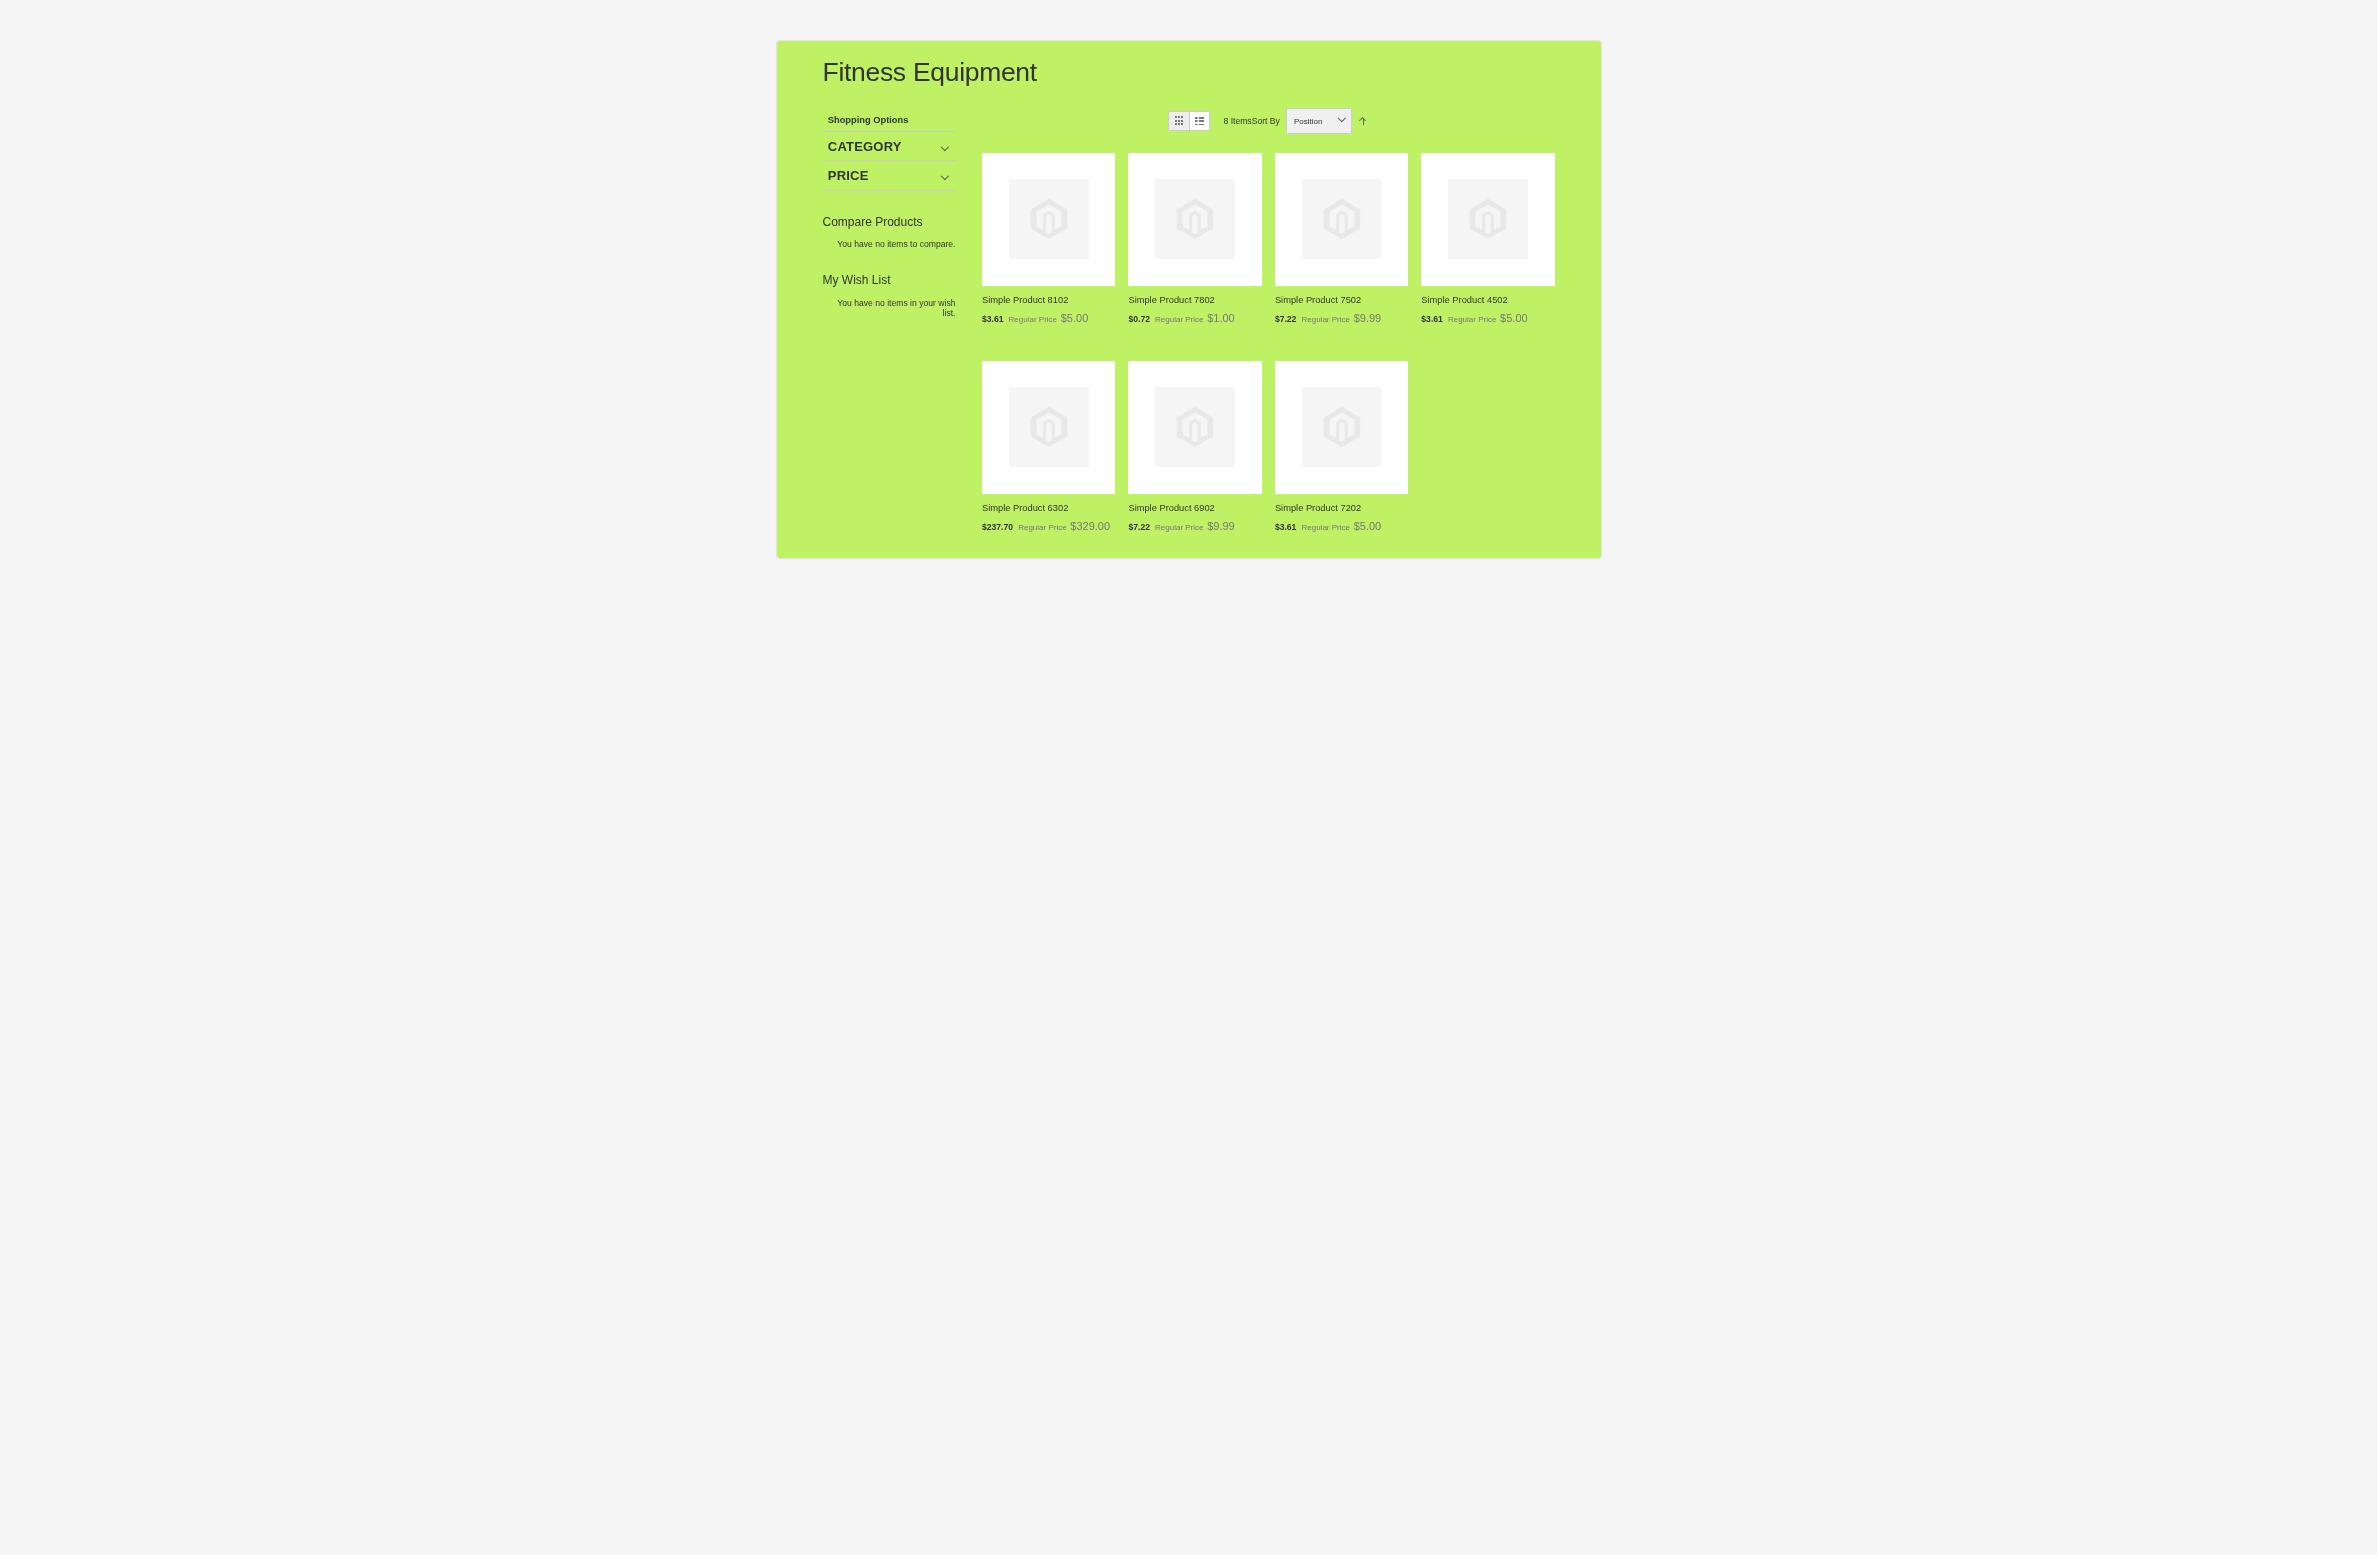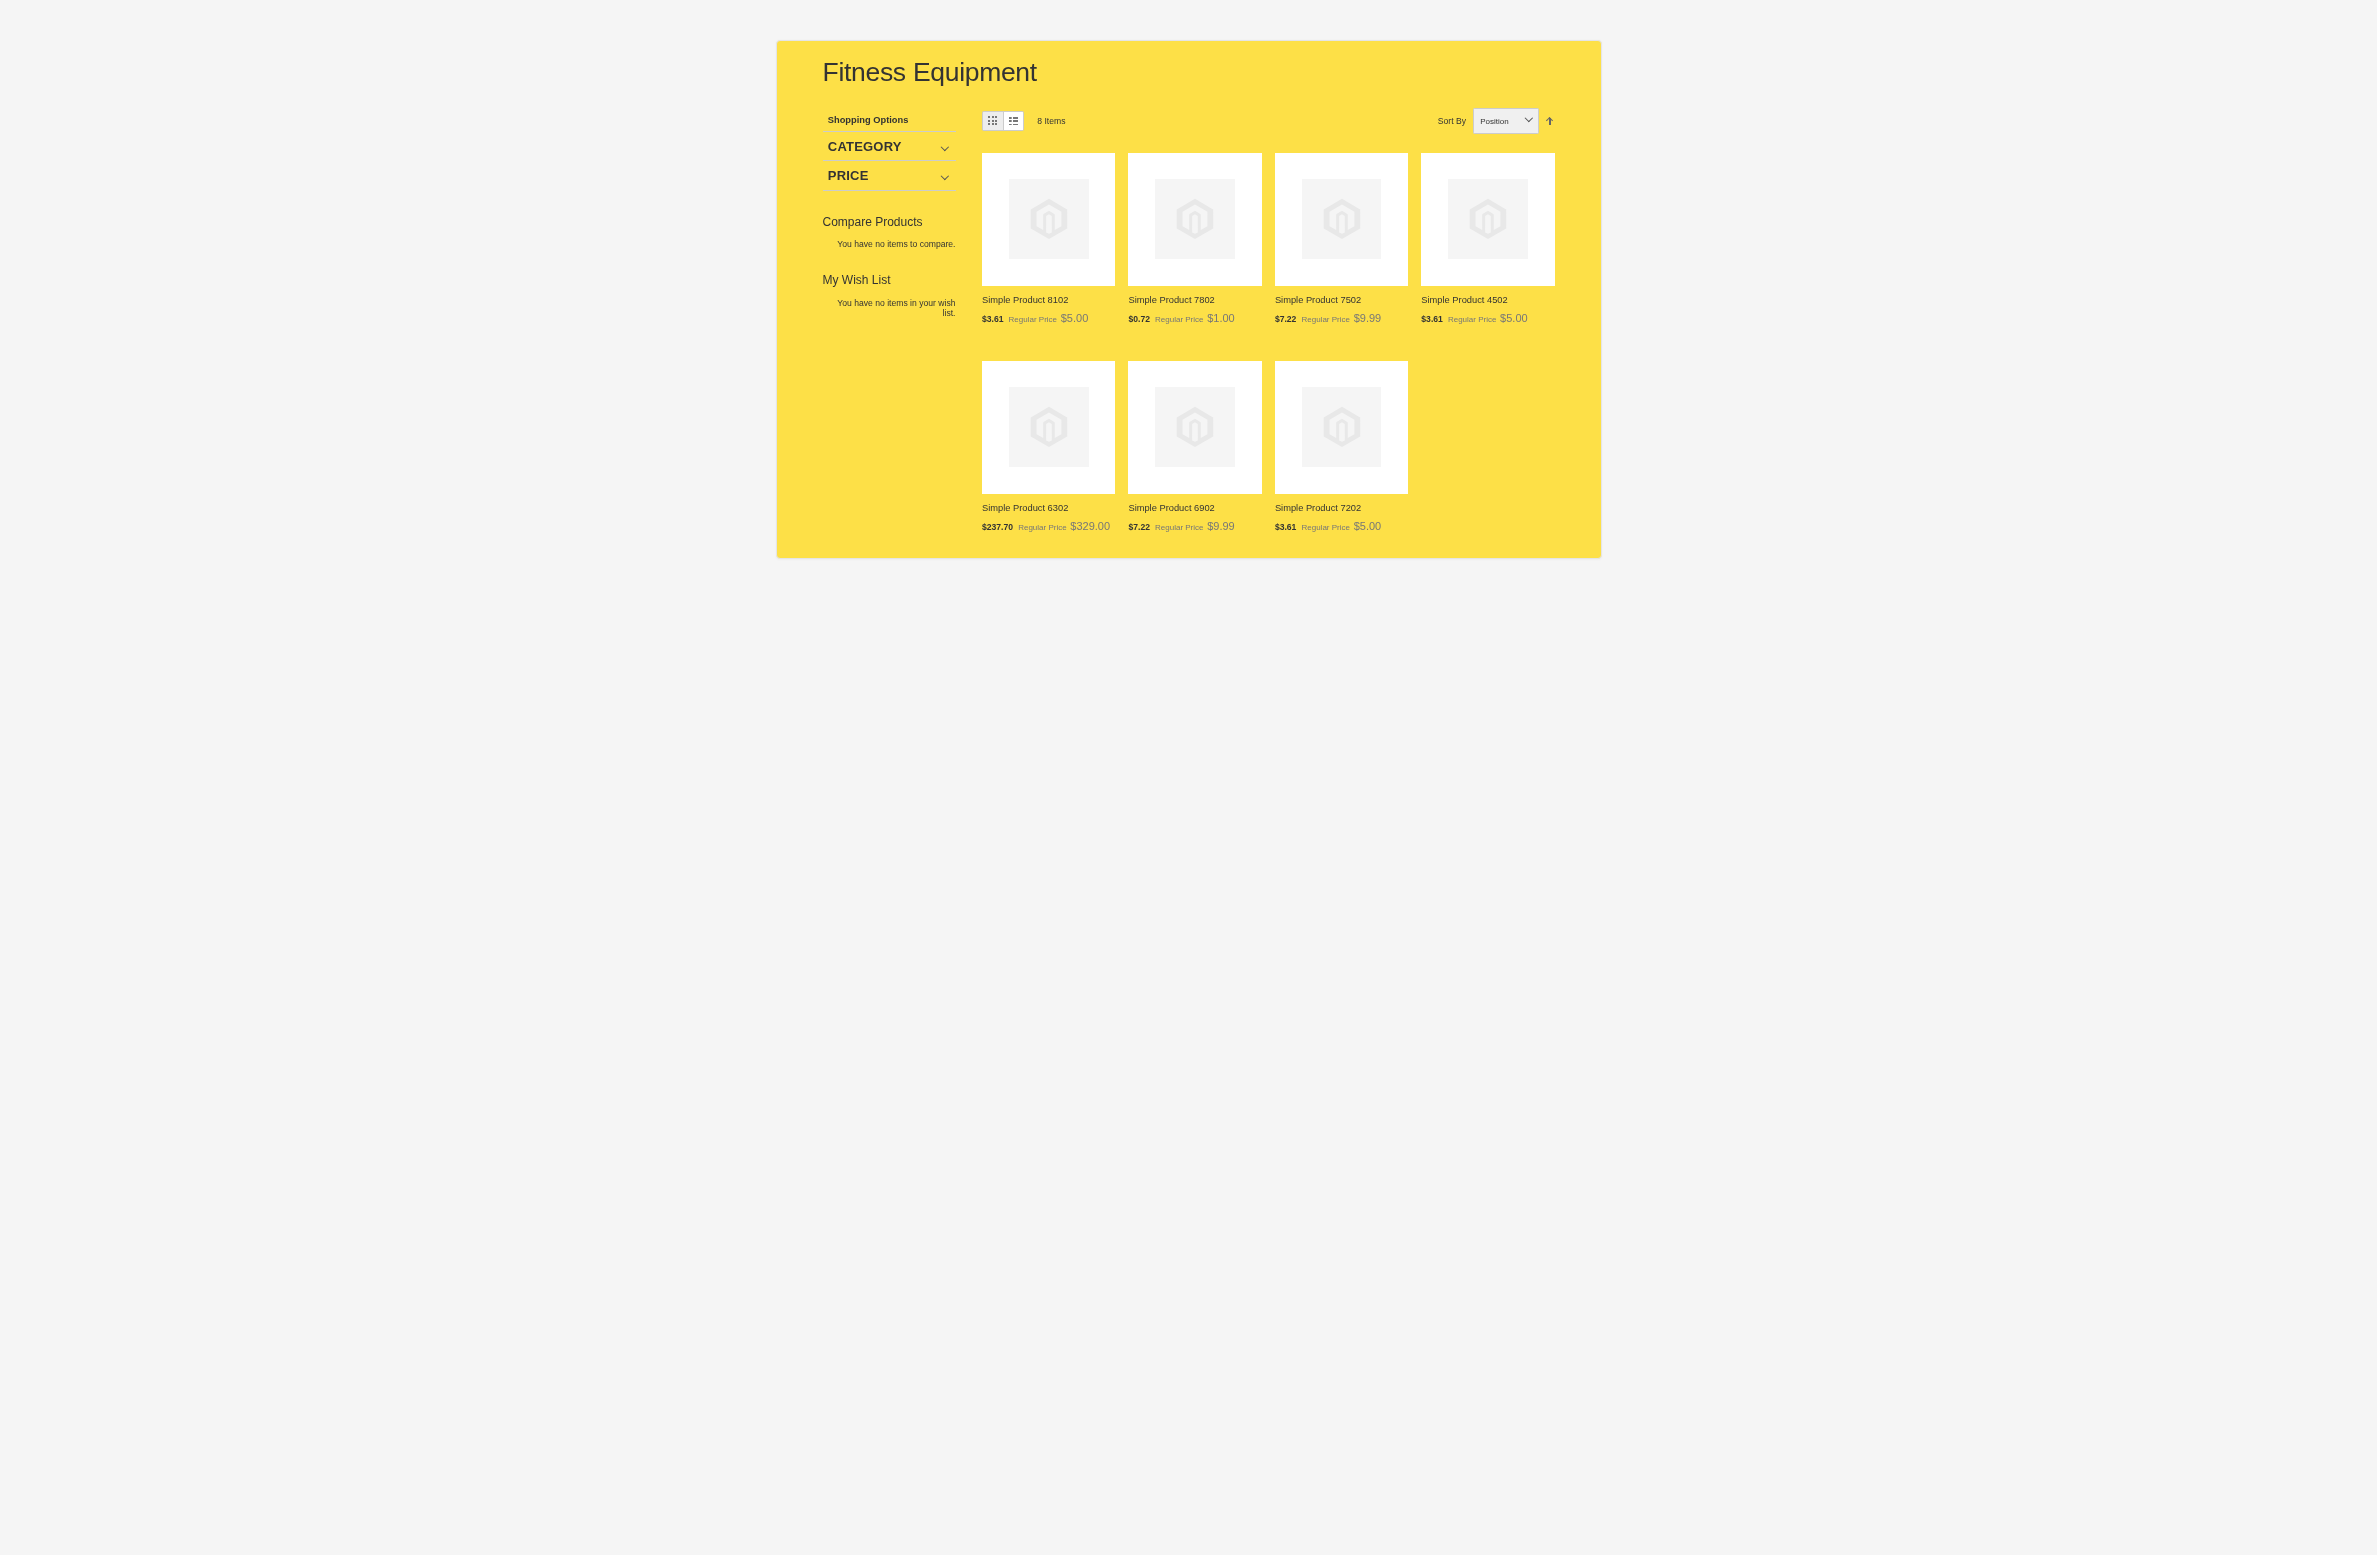--- a/index.html
+++ b/index.html
@@ -4,21 +4,21 @@
 <style>
   * { box-sizing: border-box; margin: 0; padding: 0; }
   html, body { height: 100%; }
   body {
     background: #f5f5f5;
     font-family: -apple-system, BlinkMacSystemFont, "Segoe UI", Helvetica, Arial, sans-serif;
     color: #333;
     padding: 40px;
   }
   .card {
-    background: #fde047;
+    background: #bef264;
     border: 0.7px solid #e5e5e5;
     border-radius: 4px;
     padding: 16px 46px 26.5px 46px;
     max-width: 826px;
     margin: 0 auto;
     box-shadow: 0 0.7px 2.7px rgba(0,0,0,0.03);
   }
   h1.page-title {
     font-size: 26.5px;
     font-weight: 300;
@@ -68,21 +68,21 @@
     color: #333;
     margin-top: 24px;
     margin-bottom: 10.6px;
   }
   .empty-text { font-size: 8.6px; color: #333; text-align: right; }
 
   
   .toolbar {
     display: flex;
     align-items: center;
-    justify-content: space-between;
+    justify-content: center;
     margin-bottom: 18.6px;
   }
   .toolbar-left { display: flex; align-items: center; gap: 13.3px; }
   .modes {
     display: inline-flex;
     border: 0.7px solid #ccc;
     border-radius: 1.3px;
     overflow: hidden;
   }
   .mode-btn {

